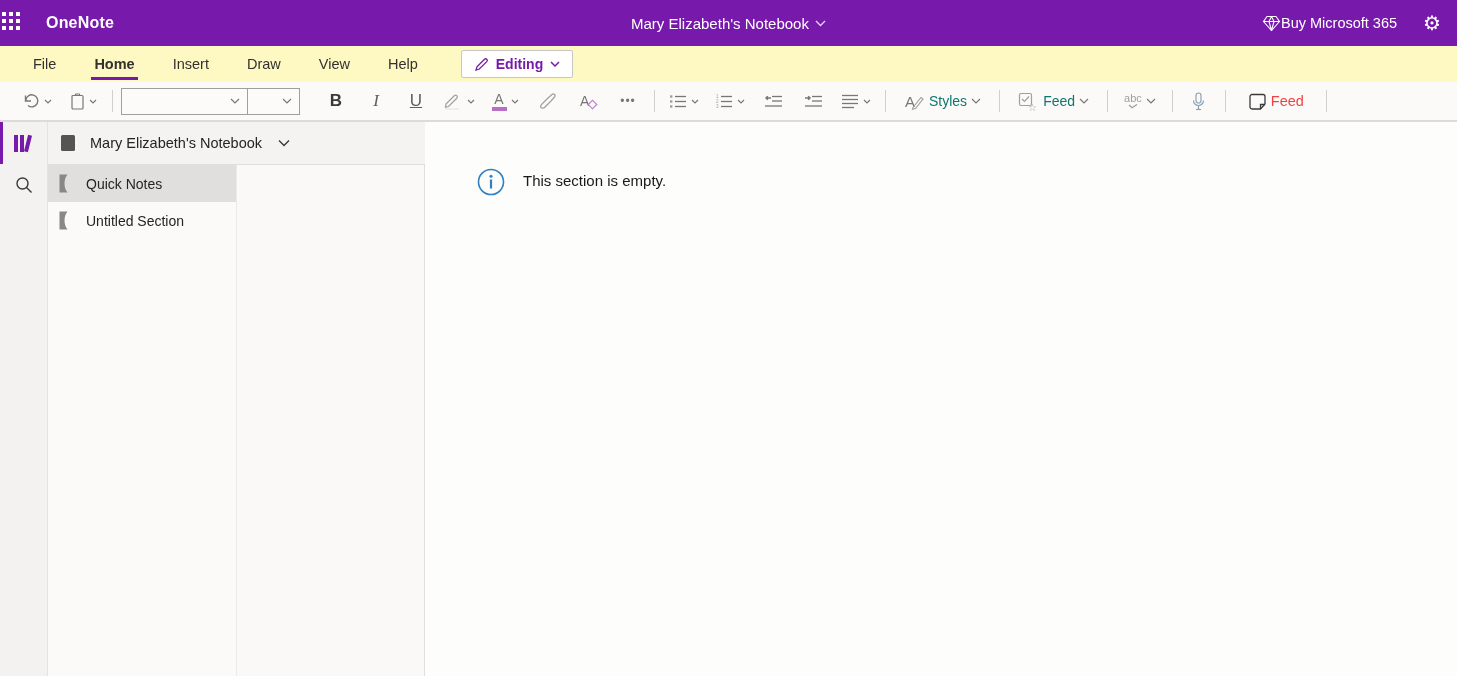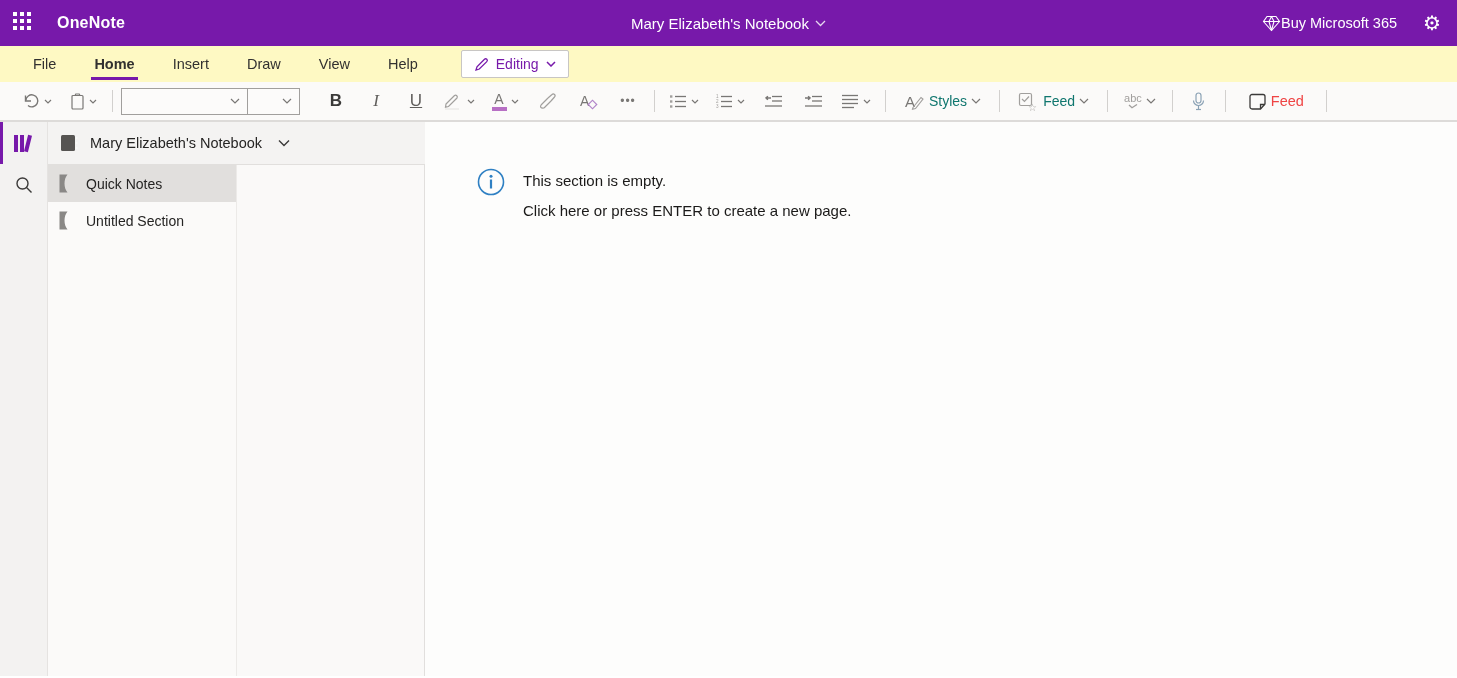--- a/index.html
+++ b/index.html
@@ -2,21 +2,21 @@
 <html><head>
 <meta charset="utf-8">
 <style>
   * { box-sizing: border-box; margin: 0; padding: 0; }
   html,body { width:1457px; height:678px; overflow:hidden;
     font-family:"Liberation Sans", sans-serif; background:#fff; }
 
   
   .topbar { position:relative; height:46px; background:#7719aa; color:#fff;
     display:flex; align-items:center; }
-  .topbar-left { display:flex; align-items:center; gap:22px; padding-left:13px; }
+  .topbar-left { display:flex; align-items:center; gap:22px; padding-left:2px; }
   .waffle { width:22px; height:22px; display:grid; cursor:pointer;
     grid-template-columns:repeat(3,4px); grid-template-rows:repeat(3,4px); gap:3px; }
   .waffle span { width:4px; height:4px; background:#fff; }
   .app-name { font-size:16px; font-weight:bold; letter-spacing:.2px; }
   .topbar-center { position:absolute; left:0; right:0; text-align:center;
     font-size:15px; display:flex; justify-content:center; align-items:center; gap:6px;
     pointer-events:none; }
   .topbar-center .hit { pointer-events:auto; display:flex; align-items:center; gap:6px; cursor:pointer;}
   .topbar-right { margin-left:auto; display:flex; align-items:center; gap:26px; padding-right:16px; z-index:2;}
   .buy { display:flex; align-items:center; font-size:14.5px; cursor:pointer; }
@@ -26,21 +26,21 @@
   .menubar { height:36px; background:#fef9c3; display:flex; align-items:center;
     font-size:14.5px; color:#323130; }
   .menu-tabs { display:flex; align-items:center; padding-left:14px; }
   .menu-tab { position:relative; padding:8px 19px 9px; cursor:pointer; }
   .menu-tab.active { font-weight:bold; }
   .menu-tab.active::after { content:""; position:absolute; left:16px; right:16px;
     bottom:1px; height:3px; background:#7719aa; }
   .tellme { display:flex; align-items:center; gap:14px; margin-left:30px; color:#605e5c; cursor:text;}
   .mode-btn { margin-left:24px; display:flex; align-items:center; gap:7px;
     background:#fff; border:1px solid #c8c6c4; border-radius:2px; height:28px;
-    padding:0 12px; color:#7719aa; font-weight:normal; font-size:14px; cursor:pointer; }
+    padding:0 12px; color:#7719aa; font-weight:bold; font-size:14px; cursor:pointer; }
 
   
   .ribbon { height:40px; background:#fbfaf9; display:flex; align-items:center;
     padding-left:14px; border-bottom:2px solid #dddbd9; color:#797775; }
   .rbtn { height:32px; display:flex; align-items:center; justify-content:center;
     gap:4px; cursor:pointer; border-radius:2px; }
   .w40 { width:40px; } .w46 { width:46px; }
   .rdiv { width:1px; height:22px; background:#d2d0ce; margin:0 6px; }
   .glyph { font-size:17px; color:#605e5c; }
   .bold-glyph { font-weight:bold; color:#3b3a39; }
@@ -441,18 +441,17 @@
 
   <div class="main">
     <div class="empty-block">
       <svg width="28" height="28" viewBox="0 0 28 28">
         <circle cx="14" cy="14" r="12.5" fill="none" stroke="#2f80c3" stroke-width="1.6"></circle>
         <circle cx="14" cy="8.2" r="1.5" fill="#2f80c3"></circle>
         <rect x="12.9" y="11.5" width="2.2" height="9" fill="#2f80c3"></rect>
       </svg>
       <div class="empty-text">
         <div class="line1">This section is empty.</div>
-        <div class="line2">Click here or press ENTER to create a new page.</div>
       </div>
     </div>
   </div>
 
 </div>
 
 </body></html>

